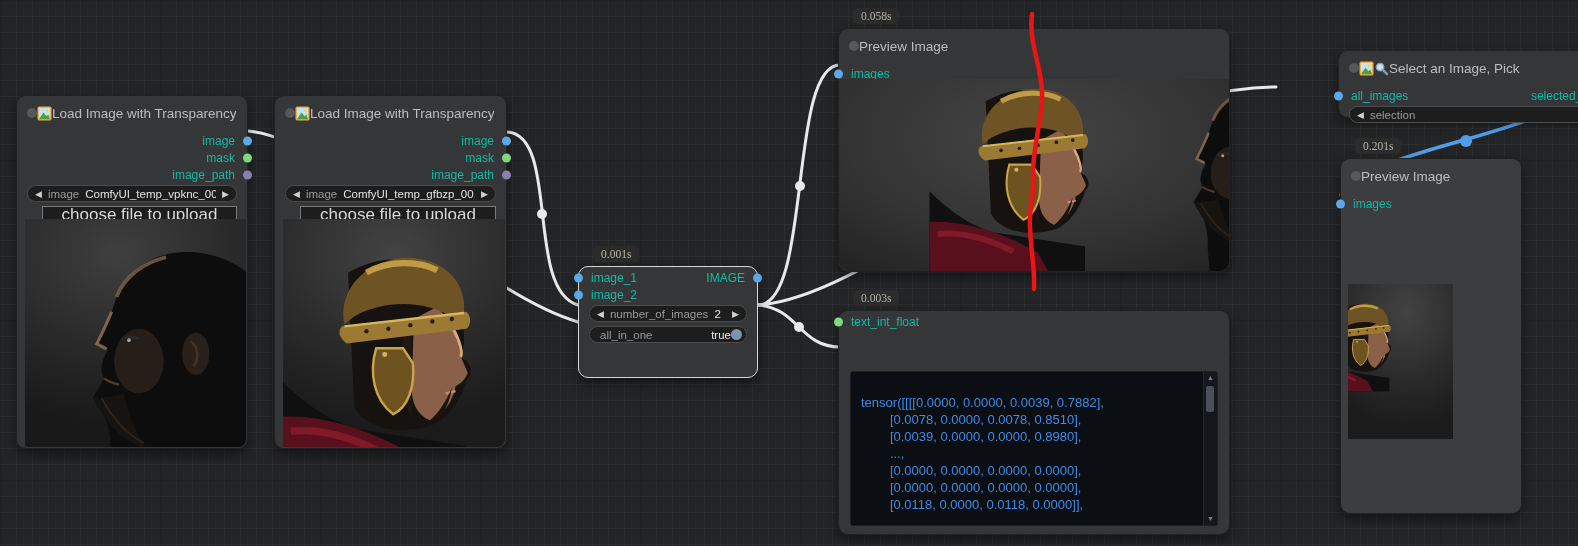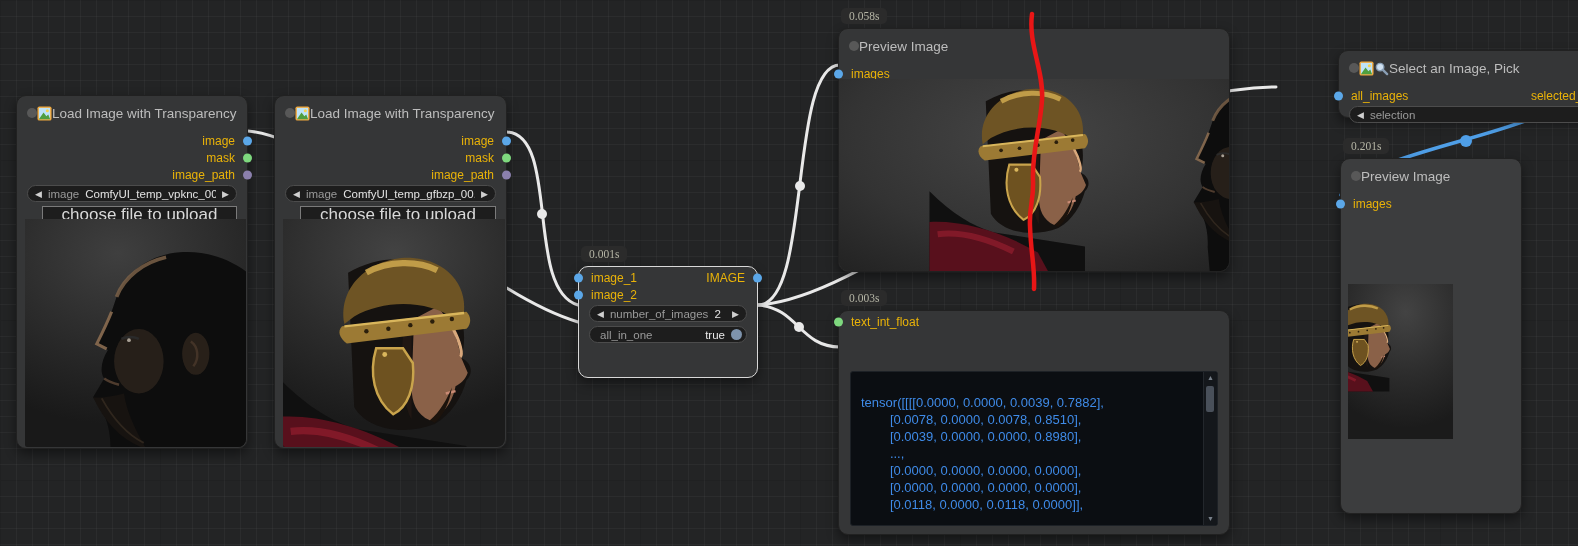--- a/index.html
+++ b/index.html
@@ -19,44 +19,44 @@
   #annotation{z-index:6;}
   .node{
     position:absolute;z-index:2;background:#353637;border:1px solid #212121;
     border-radius:10px;box-shadow:0 5px 12px rgba(0,0,0,.45);box-sizing:border-box;
   }
   .node.selected{border-color:#d8d8d8;}
   .node-title{height:26px;display:flex;align-items:center;gap:0;padding:4px 10px;
     font-size:13.5px;color:#bdbdbd;white-space:nowrap;overflow:hidden;}
   .collapse-dot{width:10px;height:10px;border-radius:50%;background:#585858;flex:0 0 auto;}
   .ticon{width:15px;height:15px;flex:0 0 auto;display:inline-block;}
-  .node-badge{position:absolute;top:-21px;left:2px;z-index:3;background:#2b2b2b;
+  .node-badge{position:absolute;top:-21px;left:14px;z-index:3;background:#2b2b2b;
     border-radius:5px;padding:2px 8px;font:11.5px "Liberation Serif",serif;color:#b6b6a6;text-align:center;}
   .port-row{position:relative;height:17px;display:flex;align-items:center;
-    font-size:12px;color:#eab308;padding:0 12px;}
+    font-size:12px;color:#14b8a6;padding:0 12px;}
   .port-row.first{margin-top:2px;}
   .port-row.out{justify-content:flex-end;}
   .port-row.dual{justify-content:space-between;}
   .pdot{width:9px;height:9px;border-radius:50%;position:absolute;top:50%;transform:translateY(-50%);}
   .in-dot{left:-5px;}
   .out-dot{right:-5px;}
   .dot-blue{background:#5ba7e8;}
   .dot-green{background:#7ed87e;}
   .dot-purple{background:#8b80ad;}
   .widget-pill{height:15px;margin:2px 10px 0 10px;background:#1d1d1d;border:1px solid #4c4c4c;
     border-radius:9px;display:flex;align-items:center;font-size:11.5px;color:#c9c9c9;
     padding:0 7px;gap:6px;white-space:nowrap;}
   .widget-pill .arrow{font-size:9px;color:#cfcfcf;flex:0 0 auto;}
   .widget-pill .wlabel{color:#9a9a9a;}
   .widget-pill .wvalue{color:#e2e2e2;flex:1;text-align:center;overflow:hidden;}
   .widget-pill .wvalue.right{text-align:right;padding-right:4px;}
   .widget-btn{height:16px;margin:4px 10px 0 25px;background:#1d1d1d;border:1px solid #7a7a7a;
     display:flex;align-items:center;justify-content:center;font-size:17px;color:#d8d8d8;}
   .toggle-pill{height:15px;margin:4px 10px 0 10px;background:#1d1d1d;border:1px solid #4c4c4c;
-    border-radius:9px;display:flex;align-items:center;font-size:11.5px;padding:0 4px 0 10px;gap:6px;}
+    border-radius:9px;display:flex;align-items:center;font-size:11.5px;padding:0 4px 0 10px;}
   .toggle-pill .wlabel{color:#9a9a9a;flex:1;}
   .toggle-pill .wvalue{color:#e8e8e8;}
   .toggle-knob{width:11px;height:11px;border-radius:50%;background:#7e93ac;flex:0 0 auto;}
   .photo{position:absolute;overflow:hidden;
     background:radial-gradient(ellipse 95% 75% at 45% 18%, #474747 0%, #2f2f2f 55%, #1e1e1e 100%);}
   .photo svg{display:block;width:100%;height:100%;}
   .tensor-box{position:absolute;left:11px;right:11px;top:60px;bottom:8px;background:#0b0e12;
     border:1px solid #1d2126;border-radius:3px;overflow:hidden;}
   .tensor-box pre{margin:0;padding:22px 10px;font-family:"Liberation Sans",sans-serif;
     font-size:13px;line-height:17px;color:#3f8be8;white-space:pre;}

